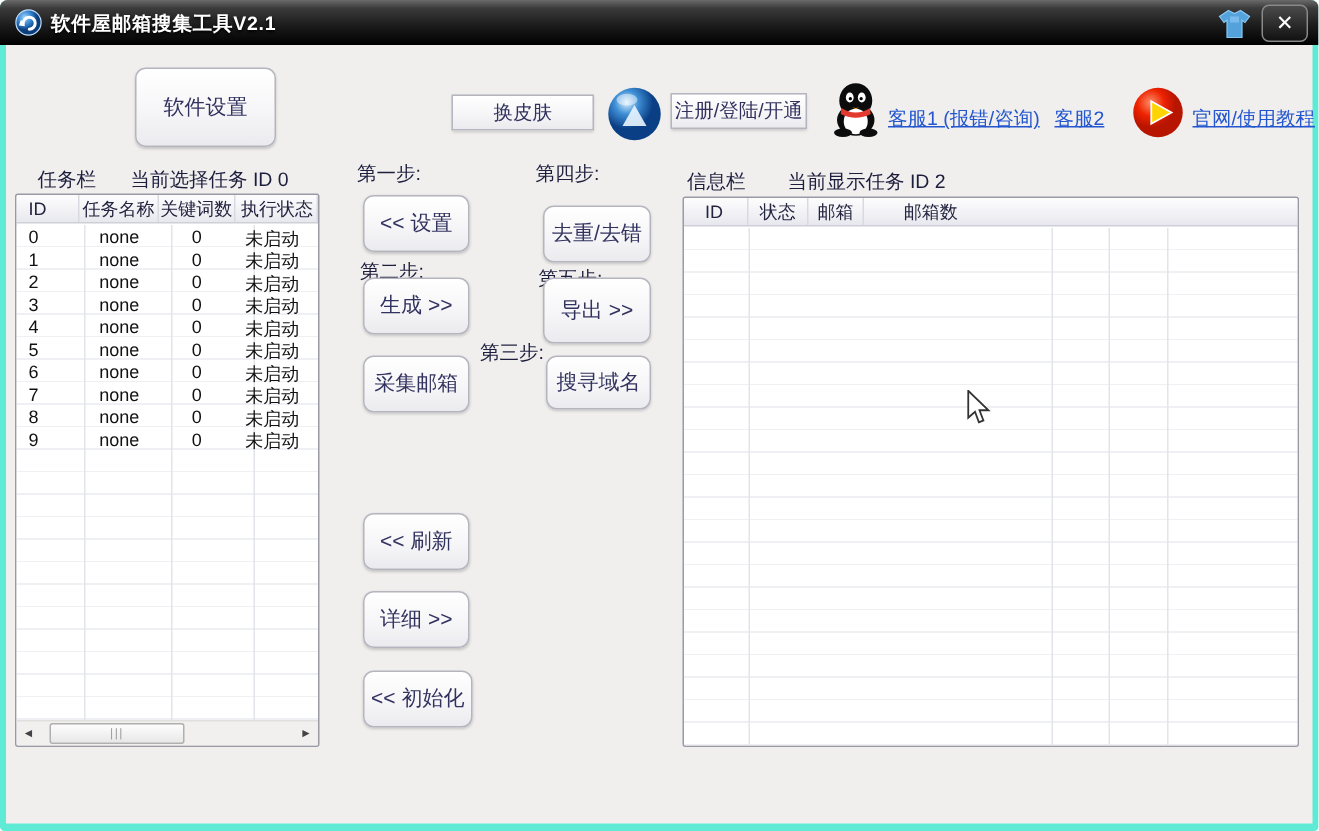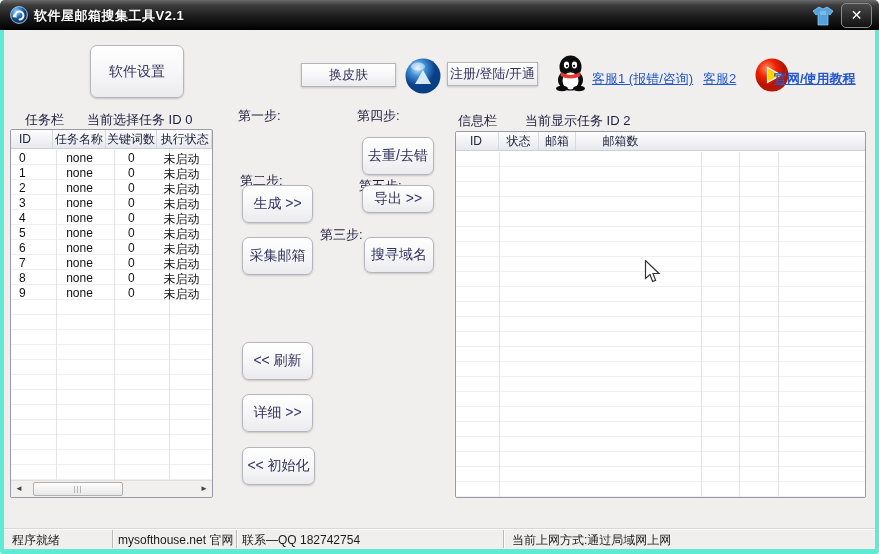--- a/index.html
+++ b/index.html
@@ -36,21 +36,21 @@
 
   
   .btn-settings { left:86px; top:15px; width:94px; height:53px; }
   .btn-skin { left:297px; top:33px; width:95px; height:24px; }
   .globe-icon { position:absolute; left:400px; top:27px; width:38px; height:38px; }
   .btn-register { left:443px; top:32px; width:91px; height:24px; }
   .qq-icon { position:absolute; left:549px; top:24px; width:35px; height:38px; }
   .link-svc1 { left:588px; top:40px; }
   .link-svc2 { left:699px; top:40px; }
   .play-icon { position:absolute; left:751px; top:28px; width:34px; height:34px; }
-  .link-site { left:770px; top:40px;font-weight:bold; }
+  .link-site { left:791px; top:40px; }
 
   
   .task-lbl { left:21px; top:81px; }
   .task-cur { left:83px; top:81px; }
   .info-lbl { left:454px; top:82px; }
   .info-cur { left:521px; top:82px; }
   .step-lbl { color:#1d1d3d; font-size:13px; }
 
   
   .task-panel { position:absolute; left:6px; top:99px; width:203px; height:369px;
@@ -81,21 +81,21 @@
 
   
   .step1-lbl { left:234px; top:77px; }
   .step4-lbl { left:353px; top:77px; }
   .step2-lbl { left:236px; top:142px; }
   .step5-lbl { left:355px; top:147px; }
   .step3-lbl { left:316px; top:196px; }
   .btn-setup   { left:238px; top:100px; width:71px; height:38px; }
   .btn-dedupe  { left:358px; top:107px; width:72px; height:38px; }
   .btn-gen     { left:238px; top:155px; width:71px; height:38px; }
-  .btn-export  { left:358px; top:155px; width:72px; height:28px; }
+  .btn-export  { left:358px; top:155px; width:72px; height:44px; }
   .btn-collect { left:238px; top:207px; width:71px; height:38px; }
   .btn-domain  { left:360px; top:207px; width:70px; height:36px; }
   .btn-stop    { left:238px; top:260px; width:71px; height:38px; }
   .btn-refresh { left:238px; top:312px; width:71px; height:38px; }
   .btn-detail  { left:238px; top:364px; width:71px; height:38px; }
   .btn-init    { left:238px; top:417px; width:73px; height:38px;text-align:center; }
 
   
   .info-panel { position:absolute; left:451px; top:101px; width:411px; height:367px;
     background:#fff; border:1px solid #9a9aa5; border-radius:2px; overflow:hidden; }
@@ -267,20 +267,21 @@
         <div class="sb-arrow sb-left">◄</div>
         <div class="sb-thumb">
             <span class="sb-grip">|||</span>
           </div>
         <div class="sb-arrow sb-right">►</div>
       </div>
     </div>
 
     <div class="lbl step-lbl step1-lbl">第一步:</div>
     <div class="lbl step-lbl step4-lbl">第四步:</div>
+    <div class="btn3d btn-setup">&lt;&lt; 设置</div>
     <div class="btn3d btn-dedupe">去重/去错</div>
     <div class="lbl step-lbl step2-lbl">第二步:</div>
     <div class="lbl step-lbl step5-lbl">第五步:</div>
     <div class="btn3d btn-gen">生成 &gt;&gt;</div>
     <div class="btn3d btn-export">导出 &gt;&gt;</div>
     <div class="lbl step-lbl step3-lbl">第三步:</div>
     <div class="btn3d btn-collect">采集邮箱</div>
     <div class="btn3d btn-domain">搜寻域名</div>
     <div class="btn3d btn-refresh">&lt;&lt; 刷新</div>
     <div class="btn3d btn-detail">详细 &gt;&gt;</div>
@@ -298,24 +299,15 @@
         <div class="vline" style="left:245px;"></div>
         <div class="vline" style="left:283px;"></div>
         <div class="vline" style="left:322px;"></div>
       </div>
     </div>
 
     <svg class="cursor" viewBox="0 0 17 25">
       <path d="M1.5 0.5 L1.5 18.5 L6 14.5 L8.6 21.5 L11.6 20.3 L9 13.5 L15 13.5 Z" fill="#fff" stroke="#333" stroke-width="1.2"></path>
     </svg>
 
-    <div class="statusbar">
-      <div class="seg" style="left:8px;">程序就绪</div>
-      <div class="sdiv" style="left:108px;"></div>
-      <div class="seg" style="left:114px;">mysofthouse.net 官网</div>
-      <div class="sdiv" style="left:232px;"></div>
-      <div class="seg" style="left:238px;">联系—QQ 182742754</div>
-      <div class="sdiv" style="left:499px;"></div>
-      <div class="seg" style="left:508px;">当前上网方式:通过局域网上网</div>
-    </div>
 
   </div>
 </div>
 
 </body></html>

